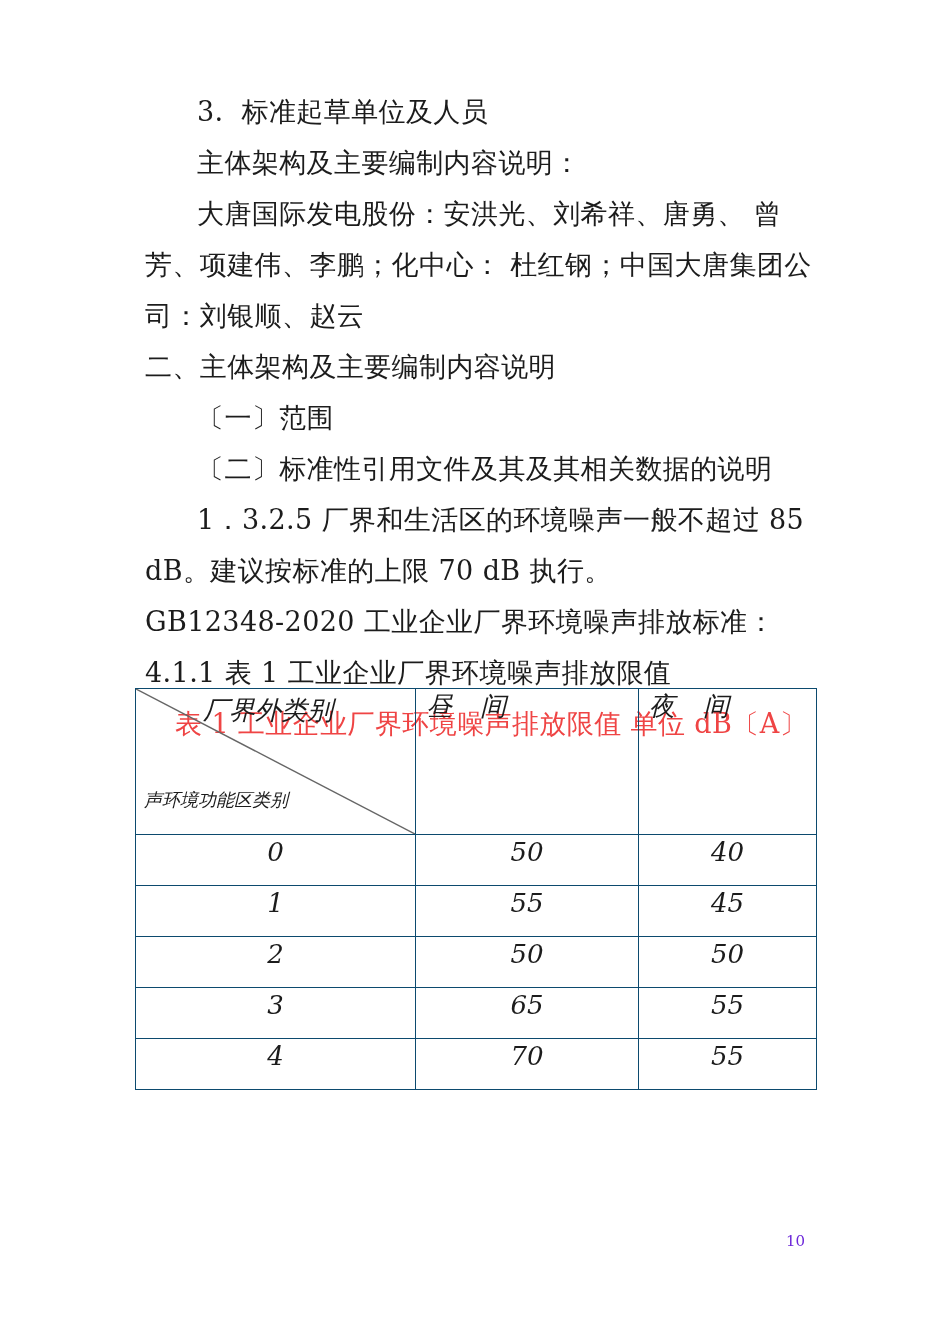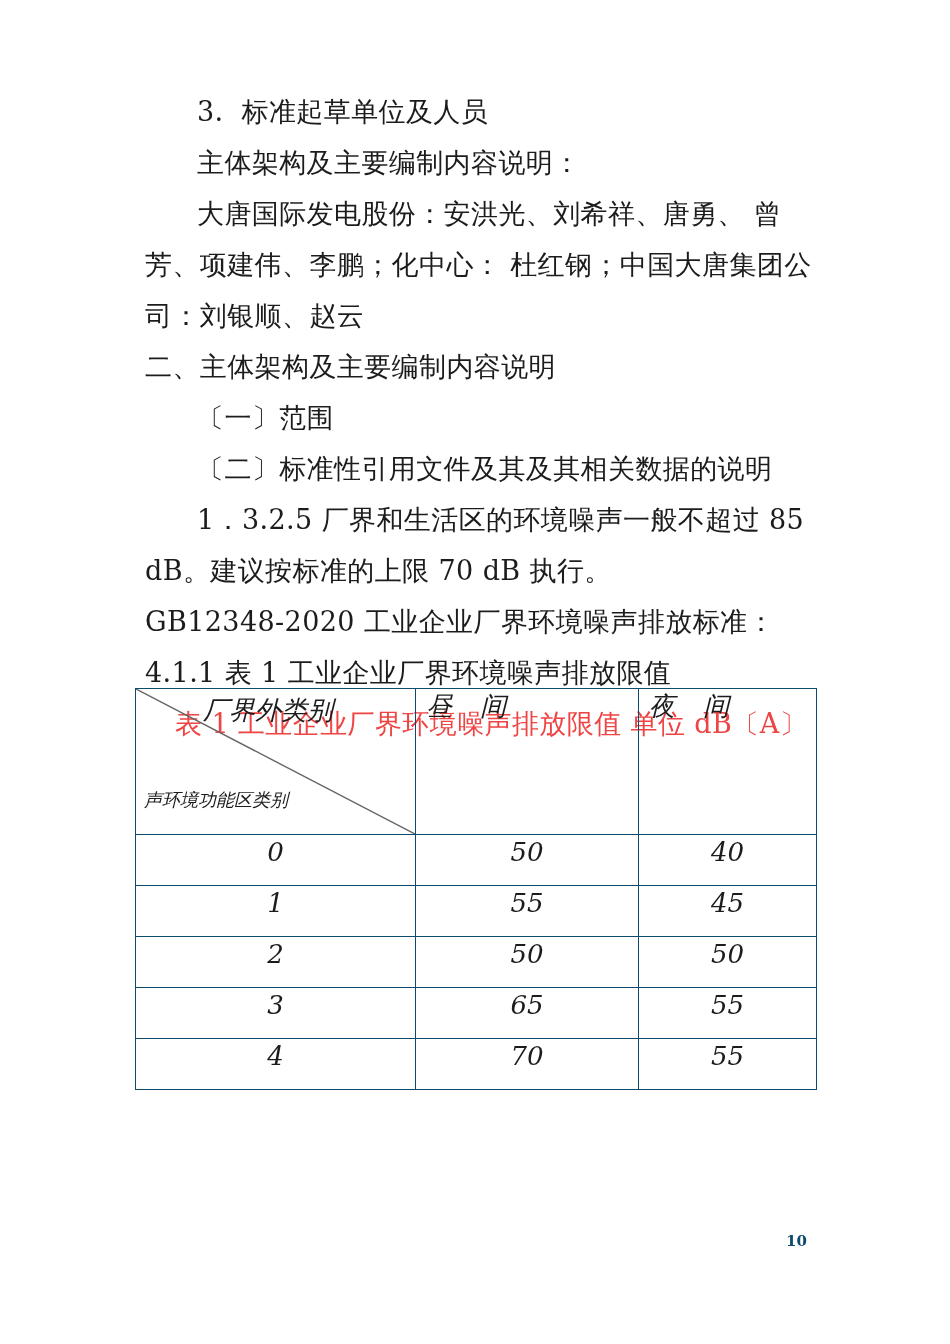--- a/index.html
+++ b/index.html
@@ -115,23 +115,22 @@
     font-size: 26px;
     line-height: 34px;
     padding-top: 2px;
   }
 
   .pagenum {
     position: absolute;
     left: 786px;
     top: 1232px;
     font-size: 15px;
-    color: #0c4a6e;
+    color: #6d28d9;
     font-family: "DejaVu Serif", "Liberation Serif", serif;
-    font-weight: bold;
   }
 </style>
 </head>
 <body>
 
 <div class="page">
 
   <div class="content">
     <div class="para indent2">3.  标准起草单位及人员</div>
     <div class="para indent2">主体架构及主要编制内容说明：</div>

